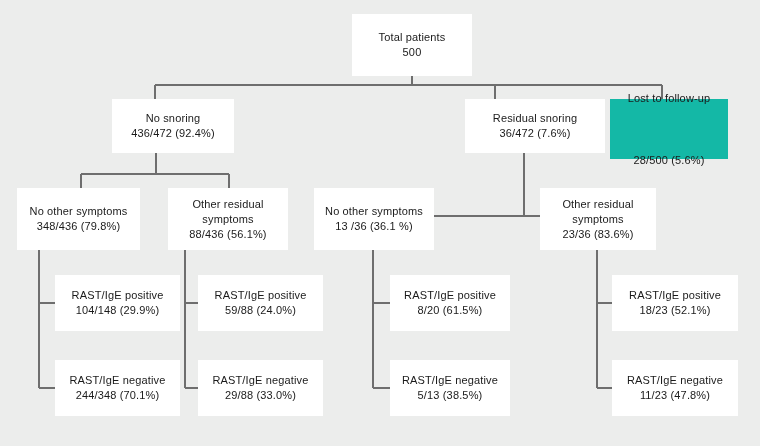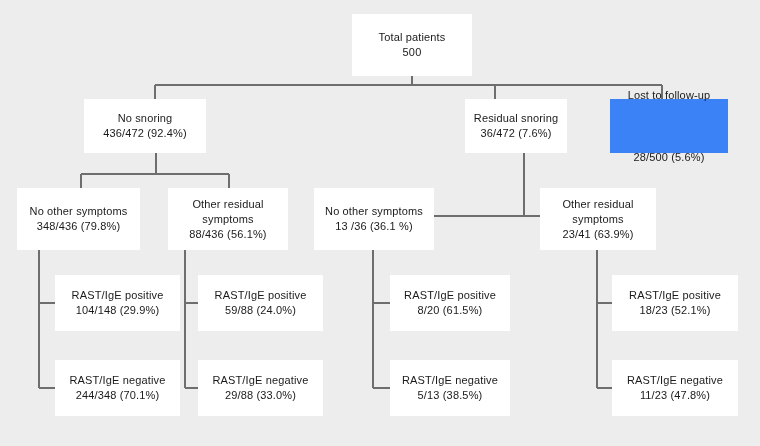--- a/index.html
+++ b/index.html
@@ -80,49 +80,49 @@
 
     <path d="M597,250 L597,388" stroke="#6e6e6e"></path>
     <path d="M597,303 L612,303" stroke="#6e6e6e"></path>
     <path d="M597,388 L612,388" stroke="#6e6e6e"></path>
   </svg>
 
 <div class="node" style="left: 352px; top: 14px; width: 120px; height: 62px; background: rgb(255, 255, 255); color: rgb(26, 26, 26);">
       <span class="ln">Total patients</span>
       <span class="ln">500</span>
     </div>
-    <div class="node" style="left: 84px; top: 99px; width: 122px; height: 54px; background: rgb(255, 255, 255); color: rgb(26, 26, 26);">
+    <div class="node" style="left: 112px; top: 99px; width: 122px; height: 54px; background: rgb(255, 255, 255); color: rgb(26, 26, 26);">
       <span class="ln">No snoring</span>
       <span class="ln">436/472 (92.4%)</span>
     </div>
-    <div class="node" style="left: 465px; top: 99px; width: 102px; height: 54px; background: rgb(255, 255, 255); color: rgb(26, 26, 26);">
+    <div class="node" style="left: 465px; top: 99px; width: 140px; height: 54px; background: rgb(255, 255, 255); color: rgb(26, 26, 26);">
       <span class="ln">Residual snoring</span>
       <span class="ln">36/472 (7.6%)</span>
     </div>
-    <div class="node" style="left: 610px; top: 99px; width: 118px; height: 54px; background: #3b82f6; color: rgb(26, 26, 26); gap: 47px;">
+    <div class="node" style="left: 610px; top: 99px; width: 118px; height: 60px; background: #14b8a6; color: rgb(26, 26, 26); gap: 47px;">
       <span class="ln">Lost to follow-up</span>
       <span class="ln">28/500 (5.6%)</span>
     </div>
     <div class="node" style="left: 17px; top: 188px; width: 123px; height: 62px; background: rgb(255, 255, 255); color: rgb(26, 26, 26);">
       <span class="ln">No other  symptoms</span>
       <span class="ln">348/436 (79.8%)</span>
     </div>
     <div class="node" style="left: 168px; top: 188px; width: 120px; height: 62px; background: rgb(255, 255, 255); color: rgb(26, 26, 26);">
       <span class="ln">Other  residual</span>
       <span class="ln">symptoms</span>
       <span class="ln">88/436 (56.1%)</span>
     </div>
     <div class="node" style="left: 314px; top: 188px; width: 120px; height: 62px; background: rgb(255, 255, 255); color: rgb(26, 26, 26);">
       <span class="ln">No other  symptoms</span>
       <span class="ln">13 /36 (36.1 %)</span>
     </div>
     <div class="node" style="left: 540px; top: 188px; width: 116px; height: 62px; background: rgb(255, 255, 255); color: rgb(26, 26, 26);">
       <span class="ln">Other  residual</span>
       <span class="ln">symptoms</span>
-      <span class="ln">23/41 (63.9%)</span>
+      <span class="ln">23/36 (83.6%)</span>
     </div>
     <div class="node" style="left: 55px; top: 275px; width: 125px; height: 56px; background: rgb(255, 255, 255); color: rgb(26, 26, 26);">
       <span class="ln">RAST/IgE positive</span>
       <span class="ln">104/148 (29.9%)</span>
     </div>
     <div class="node" style="left: 198px; top: 275px; width: 125px; height: 56px; background: rgb(255, 255, 255); color: rgb(26, 26, 26);">
       <span class="ln">RAST/IgE positive</span>
       <span class="ln">59/88 (24.0%)</span>
     </div>
     <div class="node" style="left: 390px; top: 275px; width: 120px; height: 56px; background: rgb(255, 255, 255); color: rgb(26, 26, 26);">

